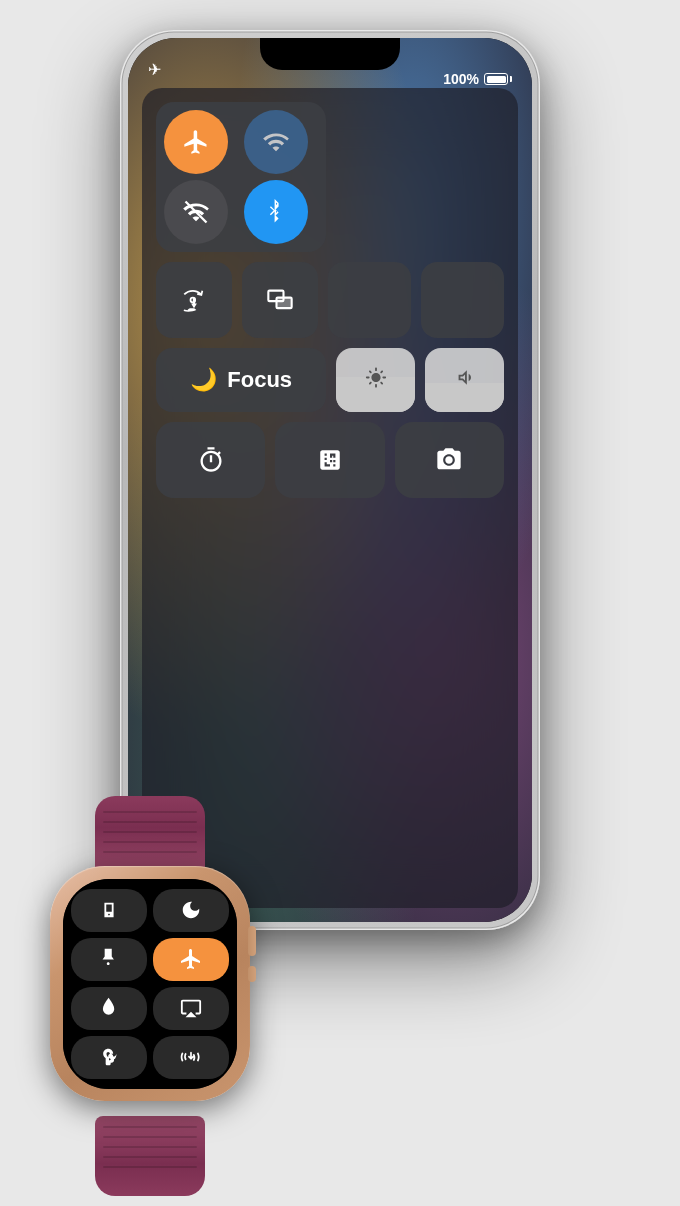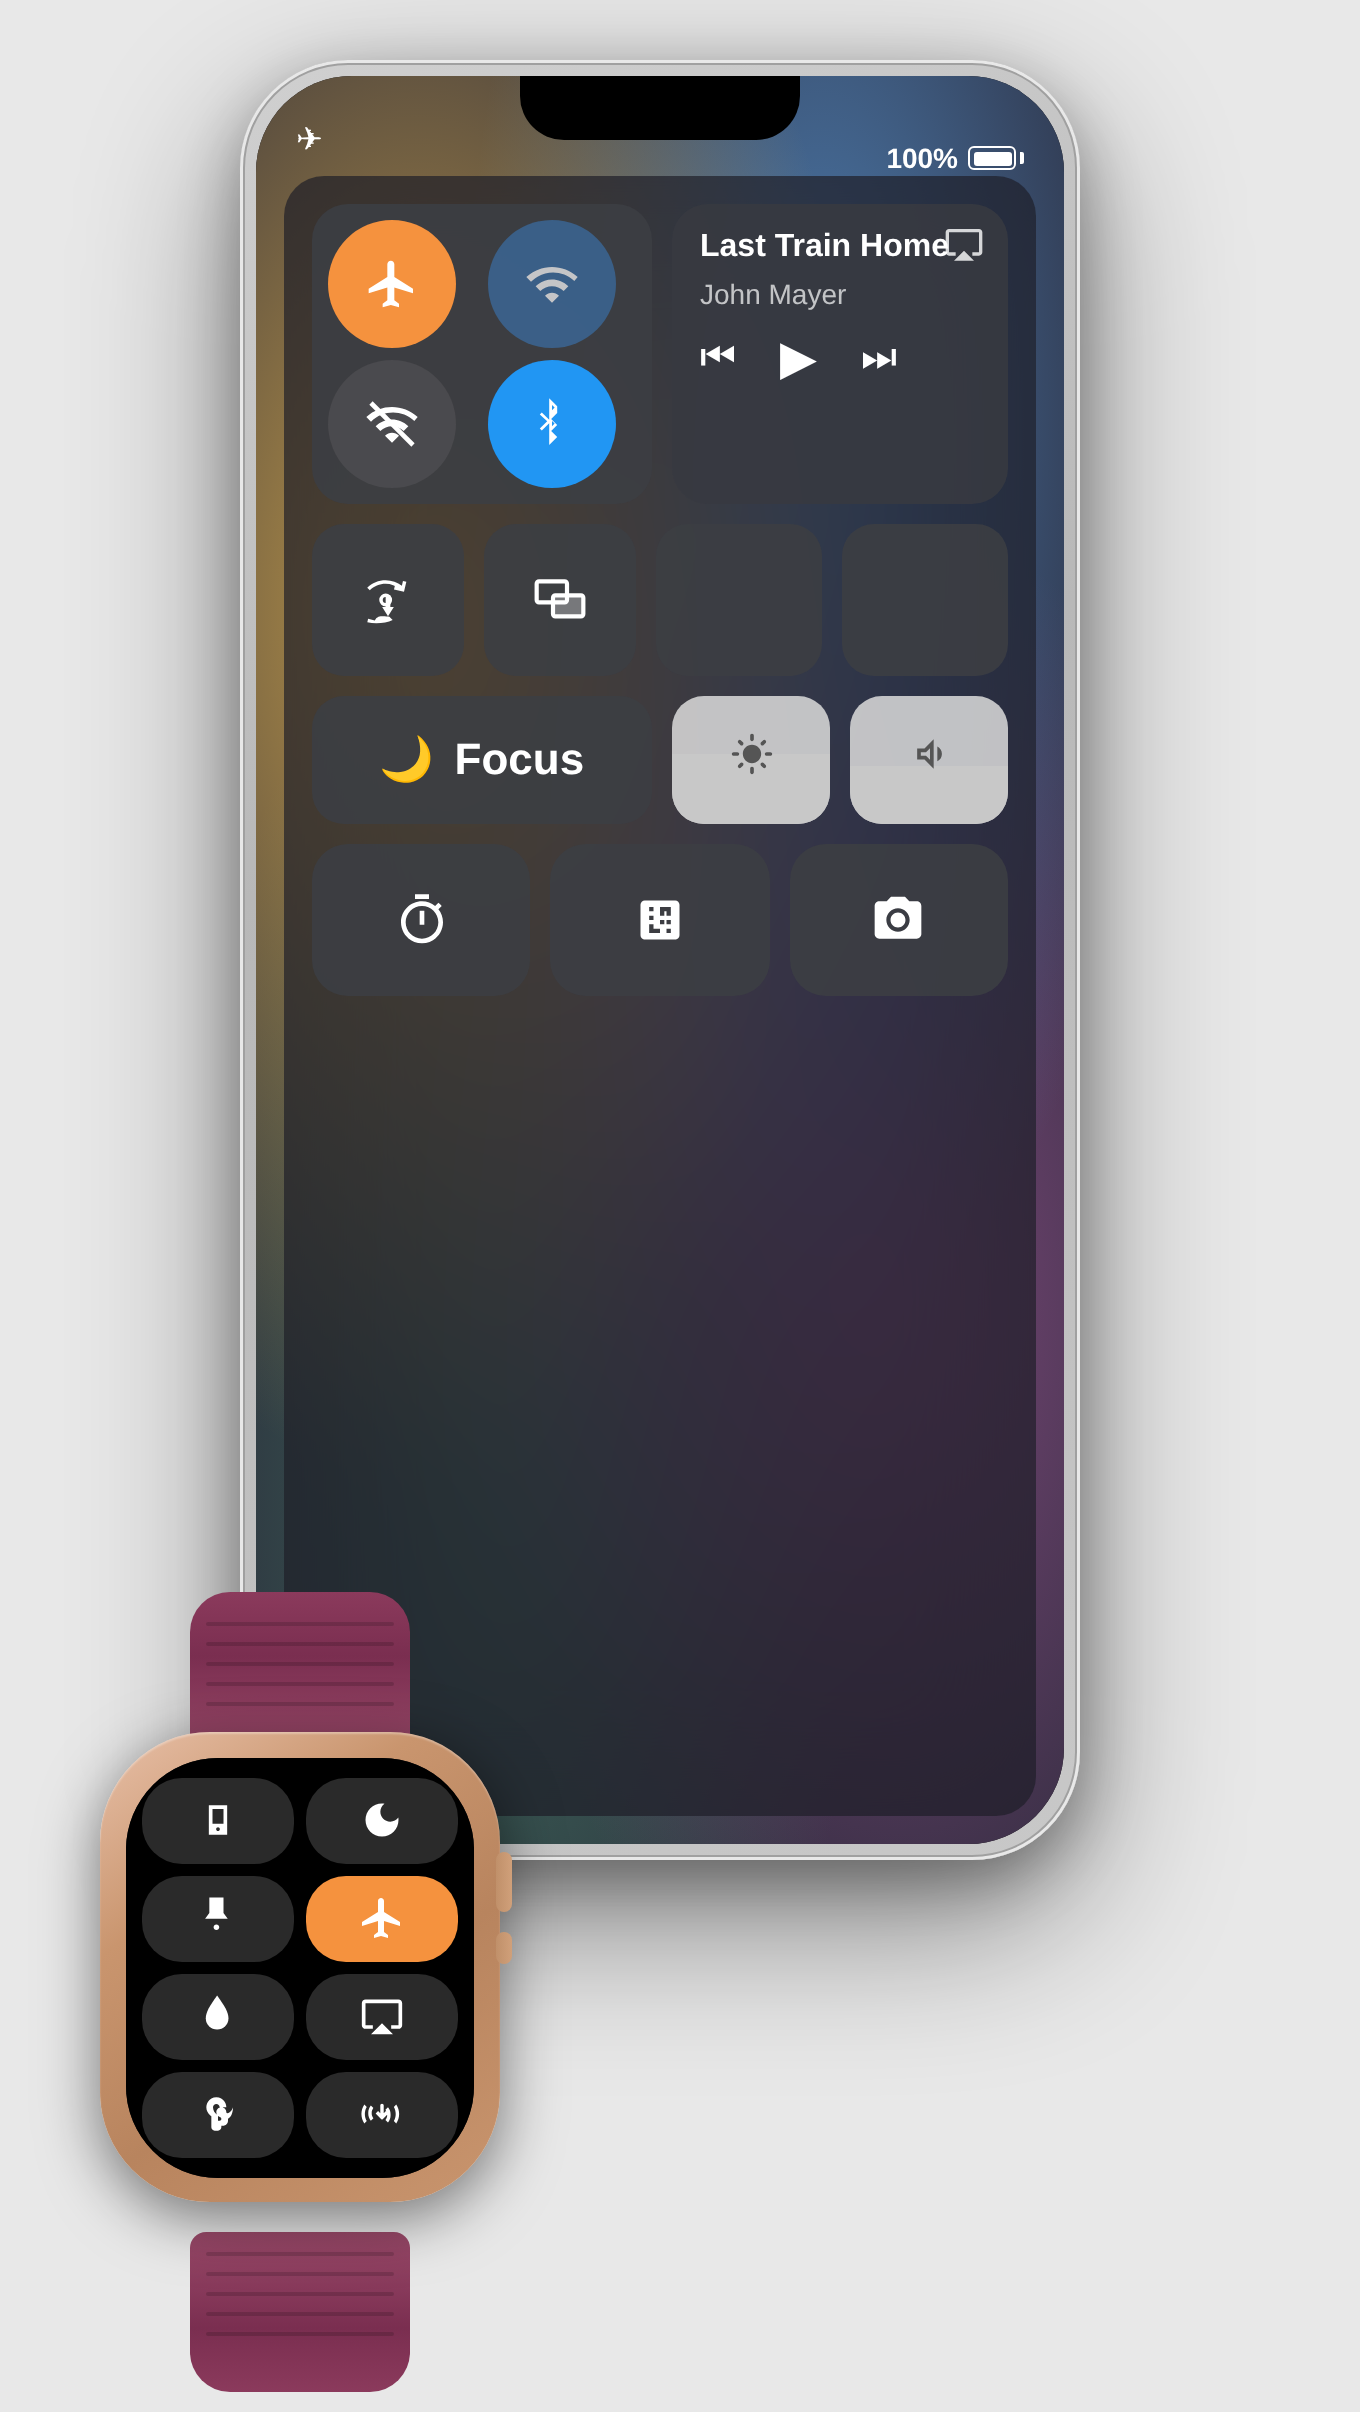--- a/index.html
+++ b/index.html
@@ -545,34 +545,20 @@
               </svg>
             </div>
 
             <div class="cc-button cc-button-lg cc-btn-bluetooth">
               <svg width="22" height="28" viewBox="0 0 24 32" fill="white">
                 <path d="M17.71 10.29L12 4.59V20l-5.29-5.29-1.42 1.42L10.59 21l-5.3 5.29 1.42 1.42L12 22.41V38l5.71-5.71-4.3-4.29 4.3-4.29-4.3-4.3 4.3-4.3zM14 9.41l1.88 1.88L14 13.17V9.41zm1.88 13.3L14 24.59v-3.76l1.88 1.88z" transform="scale(0.8) translate(1, -3)"></path>
               </svg>
             </div>
           </div>
 
-          <div class="now-playing-panel">
-            <div class="airplay-icon">
-              <svg width="20" height="20" viewBox="0 0 24 24" fill="white">
-                <path d="M6 22h12l-6-6zM21 3H3c-1.1 0-2 .9-2 2v12c0 1.1.9 2 2 2h4v-2H3V5h18v12h-4v2h4c1.1 0 2-.9 2-2V5c0-1.1-.9-2-2-2z"></path>
-              </svg>
-            </div>
-            <div class="now-playing-title">Last Train Home</div>
-            <div class="now-playing-artist">John Mayer</div>
-            <div class="now-playing-controls">
-              <button class="media-btn">⏮</button>
-              <button class="media-btn play-btn">▶</button>
-              <button class="media-btn">⏭</button>
-            </div>
-          </div>
         </div>
 
         <div class="cc-mid-row">
           <div class="cc-square-btn">
             <svg width="28" height="28" viewBox="0 0 24 24" fill="white">
               <path d="M18.41 5.8L17 7.21C15.31 5.85 13.25 5 11 5 8.36 5 5.97 6.05 4.2 7.8L3.1 6.7C5.17 4.63 8 3.5 11 3.5c2.62 0 5.04.91 6.94 2.4l.47-2.04 1.45.35-1 4.29-4.29-1 .35-1.45 2.49.75zM13 10h-2v5h-1.5l2.5 4 2.5-4H13v-5zm-.41 9.2l1.41 1.41C12.1 21.52 9.58 22 7 22c-1.33 0-2.63-.16-3.87-.47l.35-1.45 2.87.72C7.18 19.1 8.53 19 9.82 19c1.03 0 2.02.08 2.77.2z"></path>
               <circle cx="11" cy="12" r="2" fill="none" stroke="white" stroke-width="1.5"></circle>
             </svg>
           </div>
           <div class="cc-square-btn">

